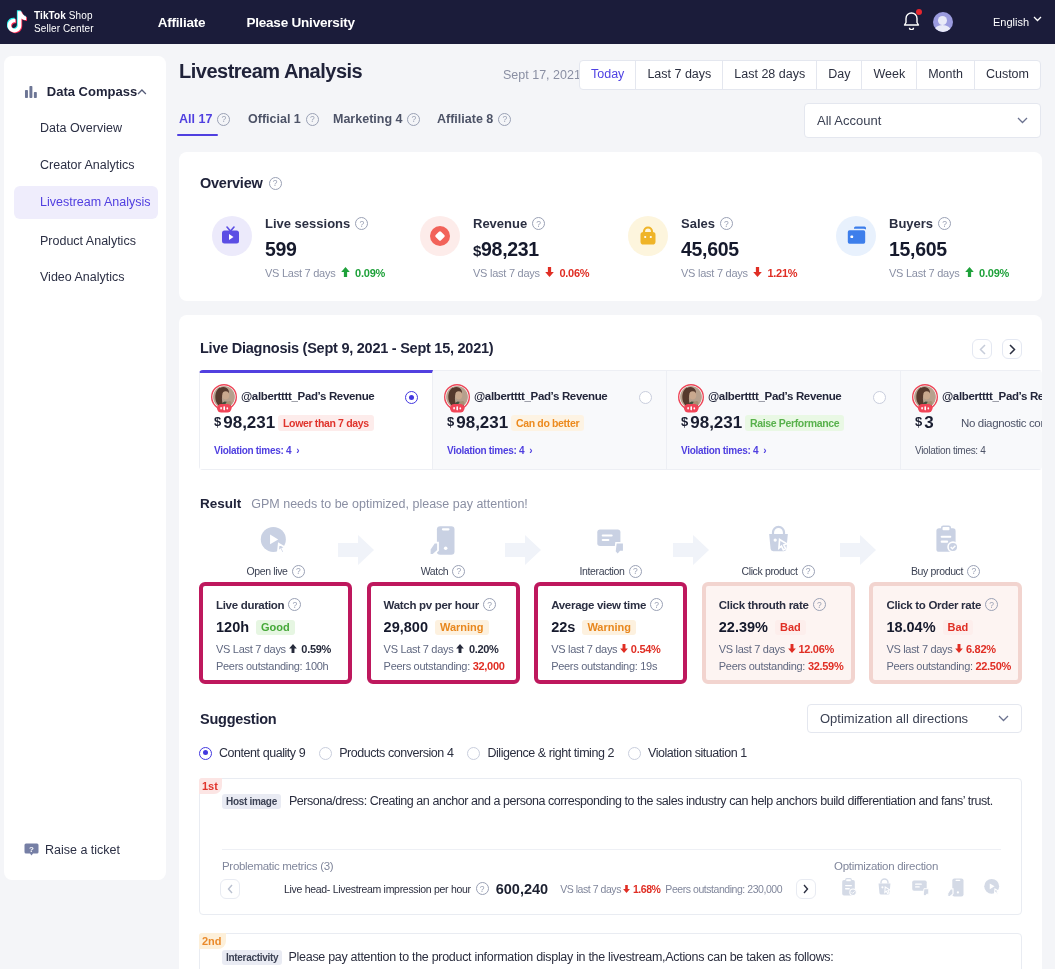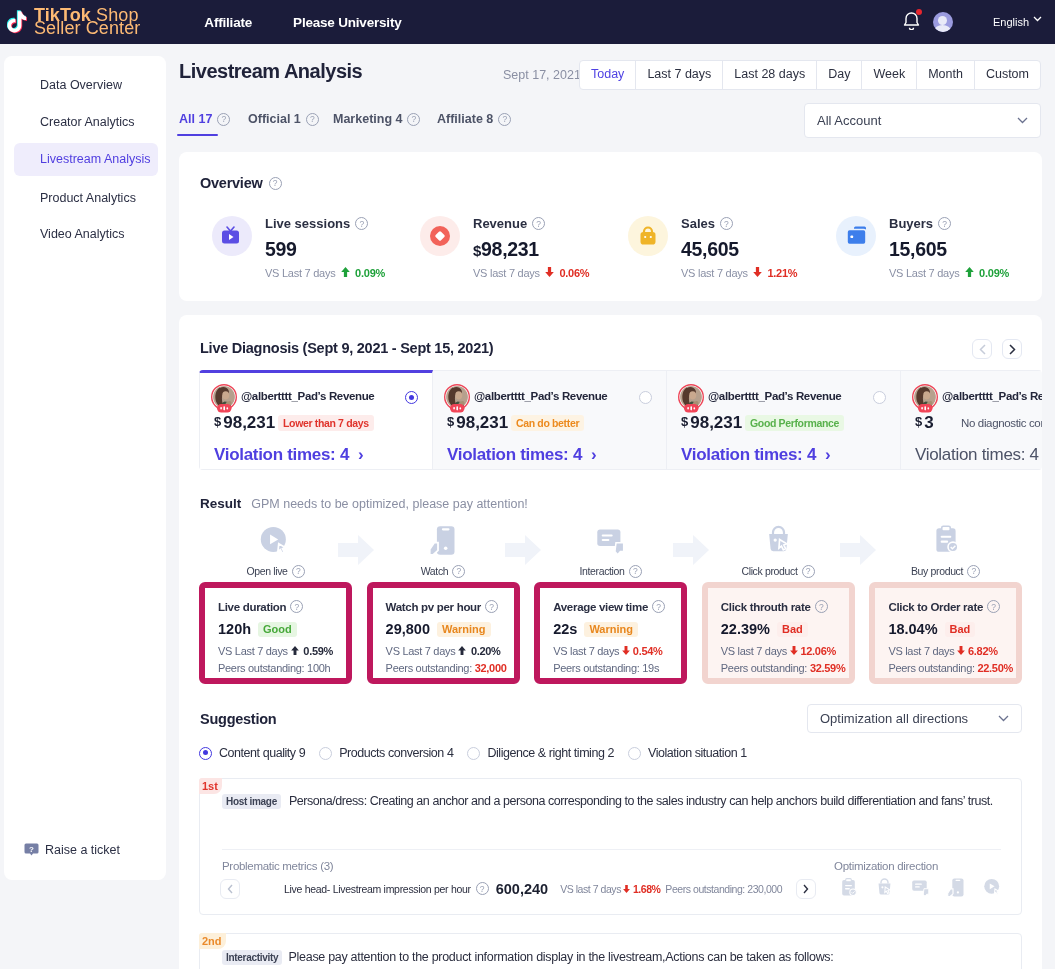--- a/index.html
+++ b/index.html
@@ -2,21 +2,21 @@
 <html><head>
 <meta charset="utf-8">
 <style>
 * { margin:0; padding:0; box-sizing:border-box; }
 html,body { width:1055px; height:969px; overflow:hidden; }
 body { font-family:"Liberation Sans", sans-serif; background:#f4f5f8; position:relative; color:#2f3342; }
 
 
 .header { position:absolute; left:0; top:0; width:1055px; height:44px; background:#1b1c3a; display:flex; align-items:center; }
 .logo { display:flex; align-items:center; margin-left:7px; }
-.logotxt { color:#fdba74; font-size:18px; line-height:13.5px; margin-left:4px; letter-spacing:0.1px; }
+.logotxt { color:#ffffff; font-size:10px; line-height:13.5px; margin-left:4px; letter-spacing:0.1px; }
 .logotxt b { font-weight:bold; }
 .hnav { display:flex; color:#fff; font-size:13.5px; font-weight:bold; margin-left:64px; letter-spacing:-0.2px; }
 .hnav span { margin-right:41px; }
 .hright { position:absolute; right:13px; top:0; height:44px; display:flex; align-items:center; }
 .bell { position:relative; margin-right:13px; }
 .belldot { position:absolute; right:-2px; top:-2px; width:6px; height:6px; border-radius:50%; background:#e8262e; }
 .avatar { width:20px; height:20px; border-radius:50%; background:#9b9bdf; position:relative; overflow:hidden; margin-right:12px; }
 .avatar .h { position:absolute; left:5.5px; top:3.5px; width:9px; height:9px; border-radius:50%; background:#e9eaf8; }
 .avatar .b { position:absolute; left:1.5px; top:13px; width:17px; height:12px; border-radius:50%; background:#e9eaf8; }
 .lang { color:#fff; font-size:11px; display:flex; align-items:flex-start;margin-left:28px; }
@@ -84,37 +84,37 @@
 .ldc.sel > * { margin-top:-2px; }
 .ldc .av { position:absolute; left:11px; top:10px; }
 .ldc .nm { position:absolute; left:41px; top:19px; font-size:11.5px; letter-spacing:-0.35px; font-weight:bold; color:#23263a; white-space:nowrap; }
 .ldc .radio { position:absolute; right:13px; top:19px; }
 .ldc .price { position:absolute; left:14px; top:42px; font-size:17px; font-weight:bold; color:#191d30; }
 .ldc .price .d { font-size:13px; font-weight:bold; vertical-align:2px; margin-right:2px; }
 .ldc .pill { position:absolute; left:78px; top:44px; font-size:10.5px; letter-spacing:-0.35px; font-weight:bold; padding:2px 5px; border-radius:3px; white-space:nowrap; }
 .pill.red { background:#fdeceb; color:#e0342c; }
 .pill.org { background:#fdf3e3; color:#ec8a1e; }
 .pill.grn { background:#e9f8e4; color:#58b14c; }
-.ldc .vio { position:absolute; left:14px; top:74px; font-size:17px; letter-spacing:-0.3px; font-weight:bold; color:#4f3fe0; }
+.ldc .vio { position:absolute; left:14px; top:74px; font-size:10px; letter-spacing:-0.3px; font-weight:bold; color:#4f3fe0; }
 .ldc .vio.plain { color:#4d5367; font-weight:normal; }
 
 
 .res-row { position:absolute; left:21px; top:181px; display:flex; align-items:center; }
 .res-row b { font-size:13.5px; color:#20233a; margin-right:10px; }
 .res-row span { font-size:12.5px; color:#8a8fa3; }
 .funnel { position:absolute; left:20px; top:208px; width:823px; height:65px; }
 .fcol { position:absolute; top:0; width:153px; text-align:center; }
 .fcol .fic { height:37px; margin-top:1px; }
 .fcol .flab { margin-top:1px; font-size:10.5px; letter-spacing:-0.35px; color:#3c4254; display:inline-flex; align-items:center; }
 .fcol .flab .q { margin-left:4px; }
 .farrow { position:absolute; top:12px; }
 
 
 .mcards { position:absolute; left:20px; top:267px; display:flex; }
-.mc { width:153px; height:102px; border:6px solid #be185d; border-radius:6px; background:#fff; margin-right:14.6px; padding:12px 0 0 13px; position:relative; }
+.mc { width:153px; height:102px; border:4px solid #be185d; border-radius:6px; background:#fff; margin-right:14.6px; padding:12px 0 0 13px; position:relative; }
 .mc:last-child { margin-right:0; }
 .mc.bad { background:#fdf4f2; border-color:#f2d4cf; }
 .mc .t { font-size:11.5px; letter-spacing:-0.3px; font-weight:bold; color:#2b2f42; display:flex; align-items:center; white-space:nowrap; }
 .mc .t .q { margin-left:4px; }
 .mc .v { margin-top:8px; font-size:14.5px; font-weight:bold; color:#15192c; display:flex; align-items:center; }
 .mc .v .pill { margin-left:7px; font-size:11px; font-weight:bold; padding:1.5px 5px; border-radius:3px; }
 .pill.good { background:#e6f6e2; color:#46a839; }
 .pill.warn { background:#fdf1df; color:#e8871e; }
 .pill.bad { background:#fdeeec; color:#e02e24; }
 .mc .vs { margin-top:8px; font-size:11px; letter-spacing:-0.3px; color:#606880; white-space:nowrap; }
@@ -242,20 +242,31 @@
       </div>
     <div class="lang">English
       <svg width="9" height="6" viewBox="0 0 9 6" fill="none" stroke="#fff" stroke-width="1.3">
           <path d="M1 1l3.5 3.5L8 1"></path>
         </svg>
     </div>
   </div>
 </div>
 
 <div class="sidebar">
+  <div class="sb-head">
+    <svg width="14" height="14" viewBox="0 0 14 14" fill="#6d7695">
+      <rect x="1" y="5" width="3" height="8" rx="0.8"></rect>
+      <rect x="5.5" y="1" width="3" height="12" rx="0.8"></rect>
+      <rect x="10" y="7" width="3" height="6" rx="0.8"></rect>
+    </svg>
+    Data Compass
+    <svg class="chev" width="10" height="6" viewBox="0 0 10 6" fill="none" stroke="#555c78" stroke-width="1.3">
+        <path d="M1 5l4-4 4 4"></path>
+      </svg>
+  </div>
   <div class="sb-item first">Data Overview</div>
   <div class="sb-item">Creator Analytics</div>
   <div class="sb-item active">Livestream Analysis</div>
   <div class="sb-item">Product Analytics</div>
   <div class="sb-item">Video Analytics</div>
   <div class="raise">
     <svg width="15" height="15" viewBox="0 0 15 15">
         <path fill="#767fa5" d="M2 1.5h11a1.5 1.5 0 0 1 1.5 1.5v7a1.5 1.5 0 0 1-1.5 1.5H9l-1.5 2-1.5-2H2A1.5 1.5 0 0 1 .5 10V3A1.5 1.5 0 0 1 2 1.5z"></path>
         <text x="7.5" y="9.5" font-size="8" fill="#fff" text-anchor="middle" font-weight="bold">?</text>
       </svg>
@@ -385,21 +396,21 @@
         <div class="pill org">Can do better</div>
         <div class="vio">Violation times: 4 &nbsp;›</div>
       </div>
       <div class="ldc">
         <svg class="av" width="26" height="30" viewBox="0 0 26 30" style="position:absolute;left:11px;top:13px;">
             <use href="#avatar"></use>
           </svg>
         <div class="nm">@albertttt_Pad’s Revenue</div>
         <div class="radio" style="position:absolute; right:14px; top:20px;"></div>
         <div class="price"><span class="d">$</span>98,231</div>
-        <div class="pill grn">Good Performance</div>
+        <div class="pill grn">Raise Performance</div>
         <div class="vio">Violation times: 4 &nbsp;›</div>
       </div>
       <div class="ldc">
         <svg class="av" width="26" height="30" viewBox="0 0 26 30" style="position:absolute;left:11px;top:13px;">
             <use href="#avatar"></use>
           </svg>
         <div class="nm">@albertttt_Pad’s Revenue</div>
         <div class="price"><span class="d">$</span>3</div>
         <div class="pill" style="background:none; color:#4d5367; font-weight:normal; left:55px; font-size:11.5px;">No diagnostic content</div>
         <div class="vio plain">Violation times: 4</div>

